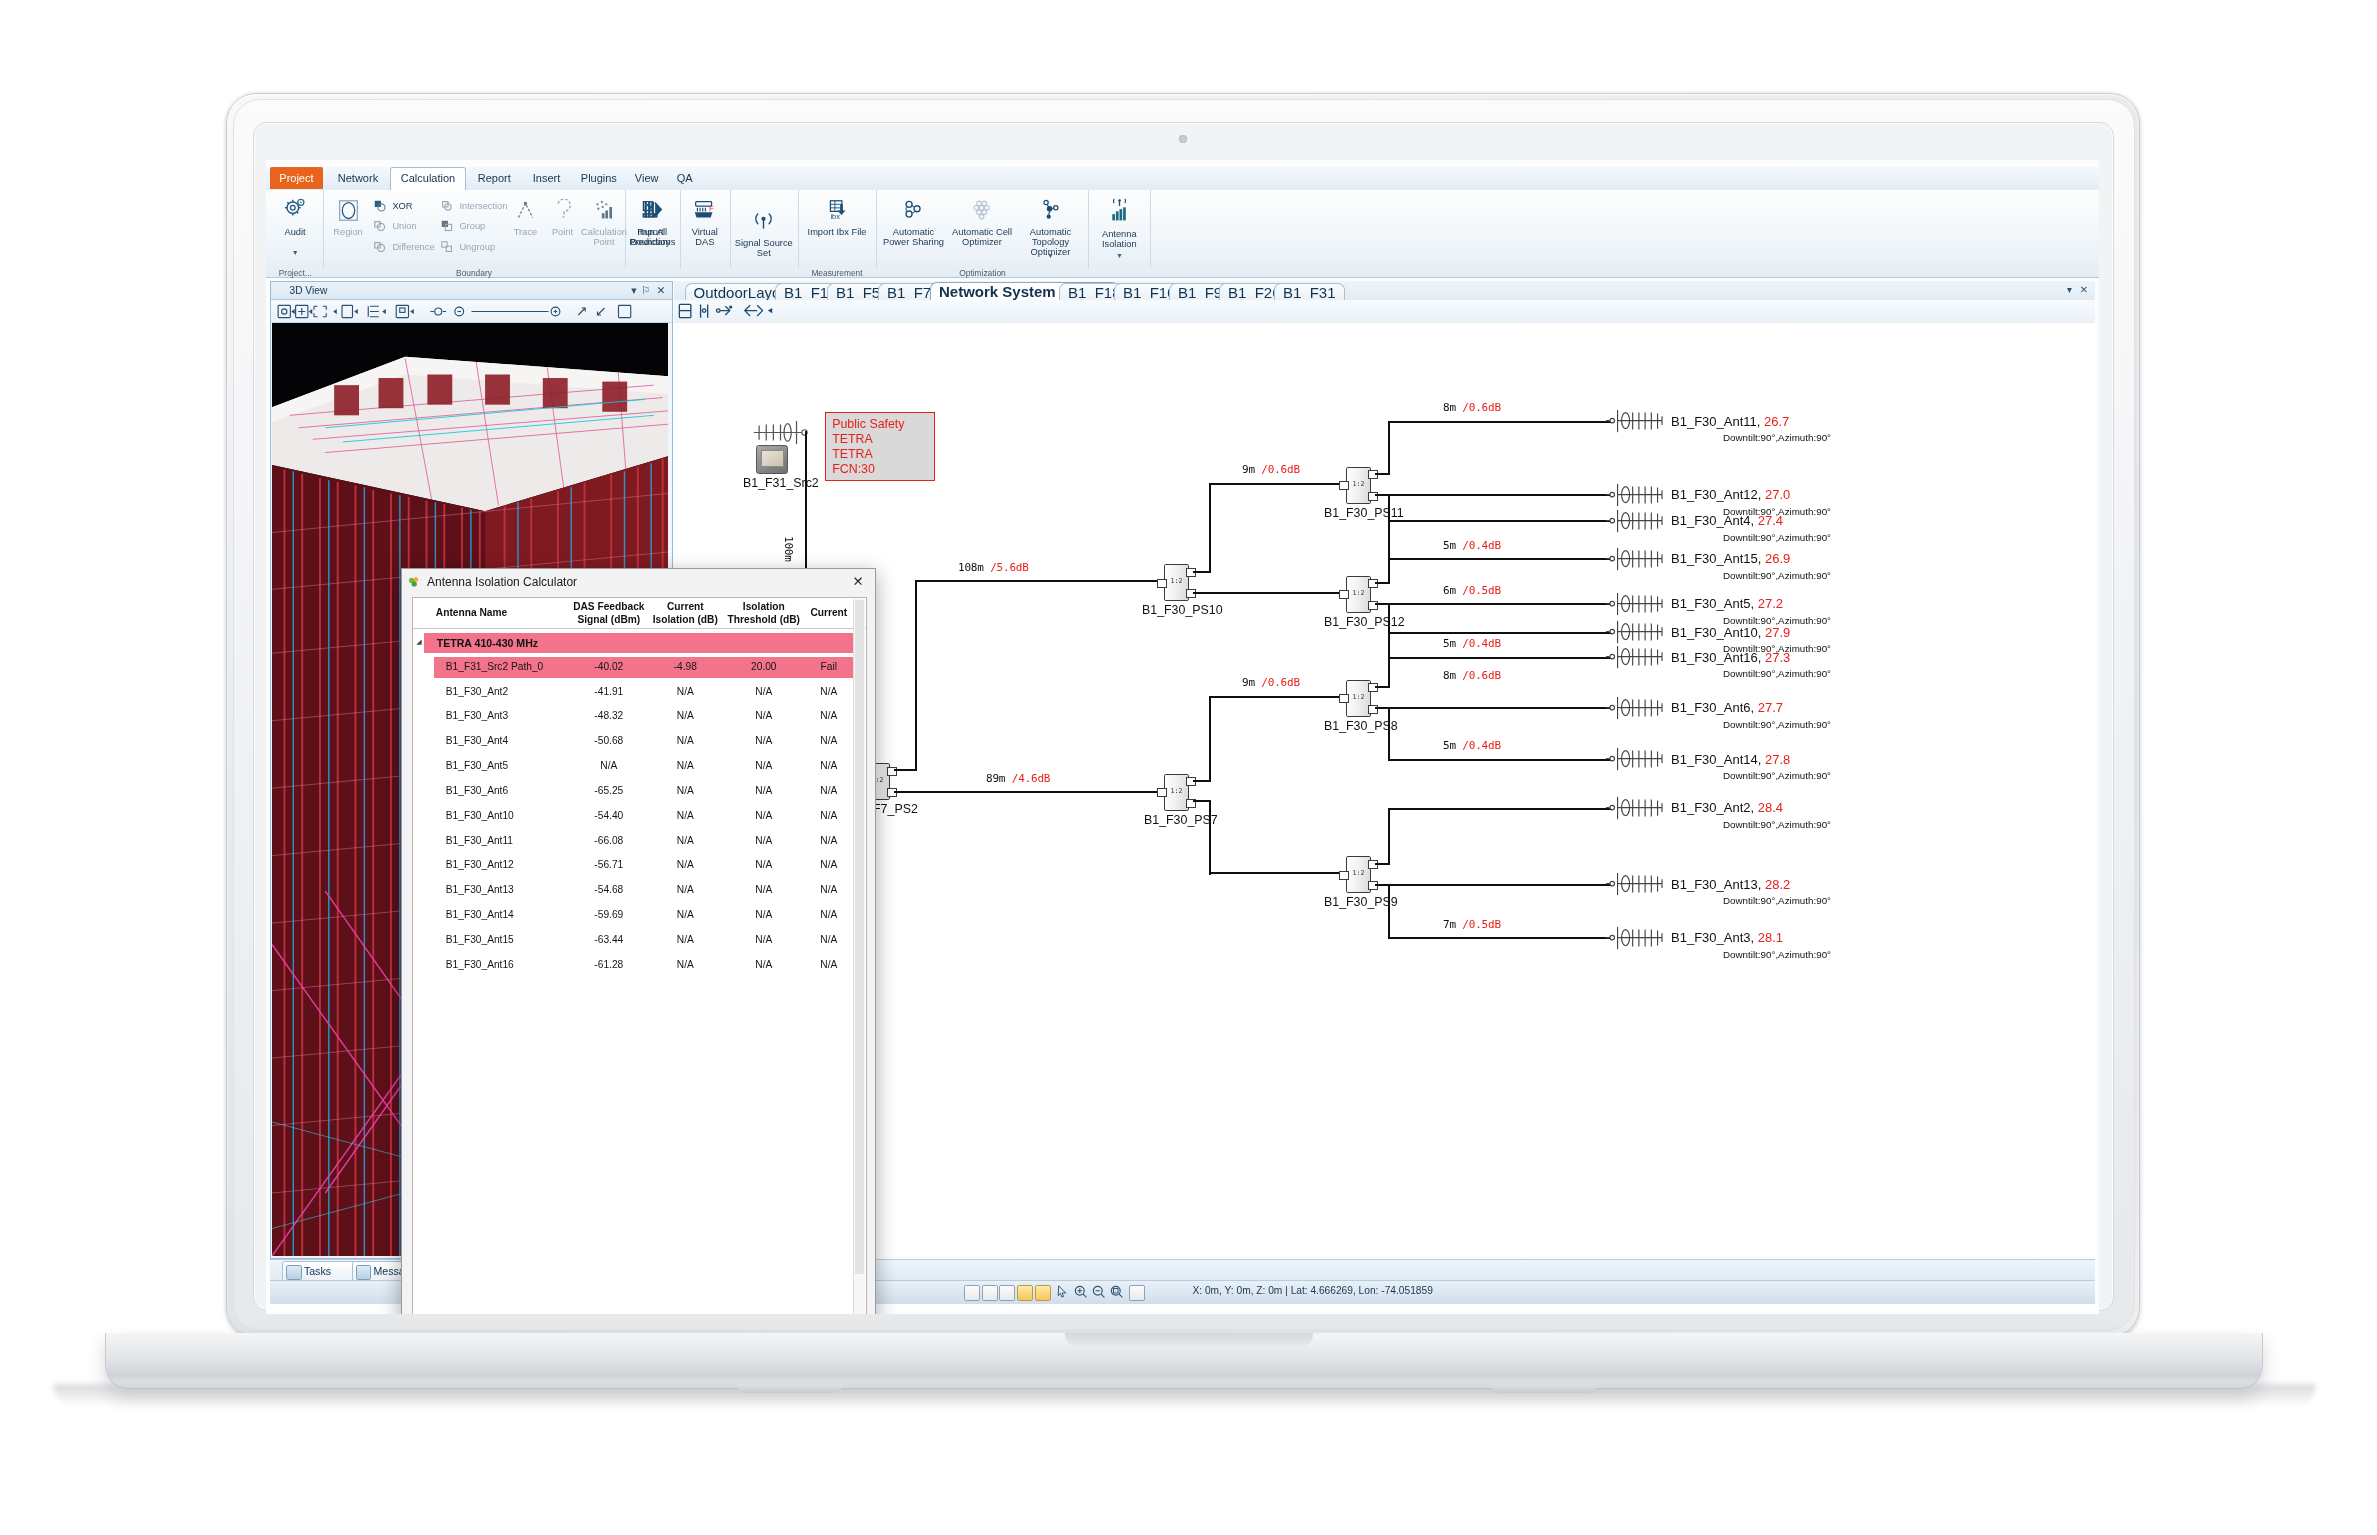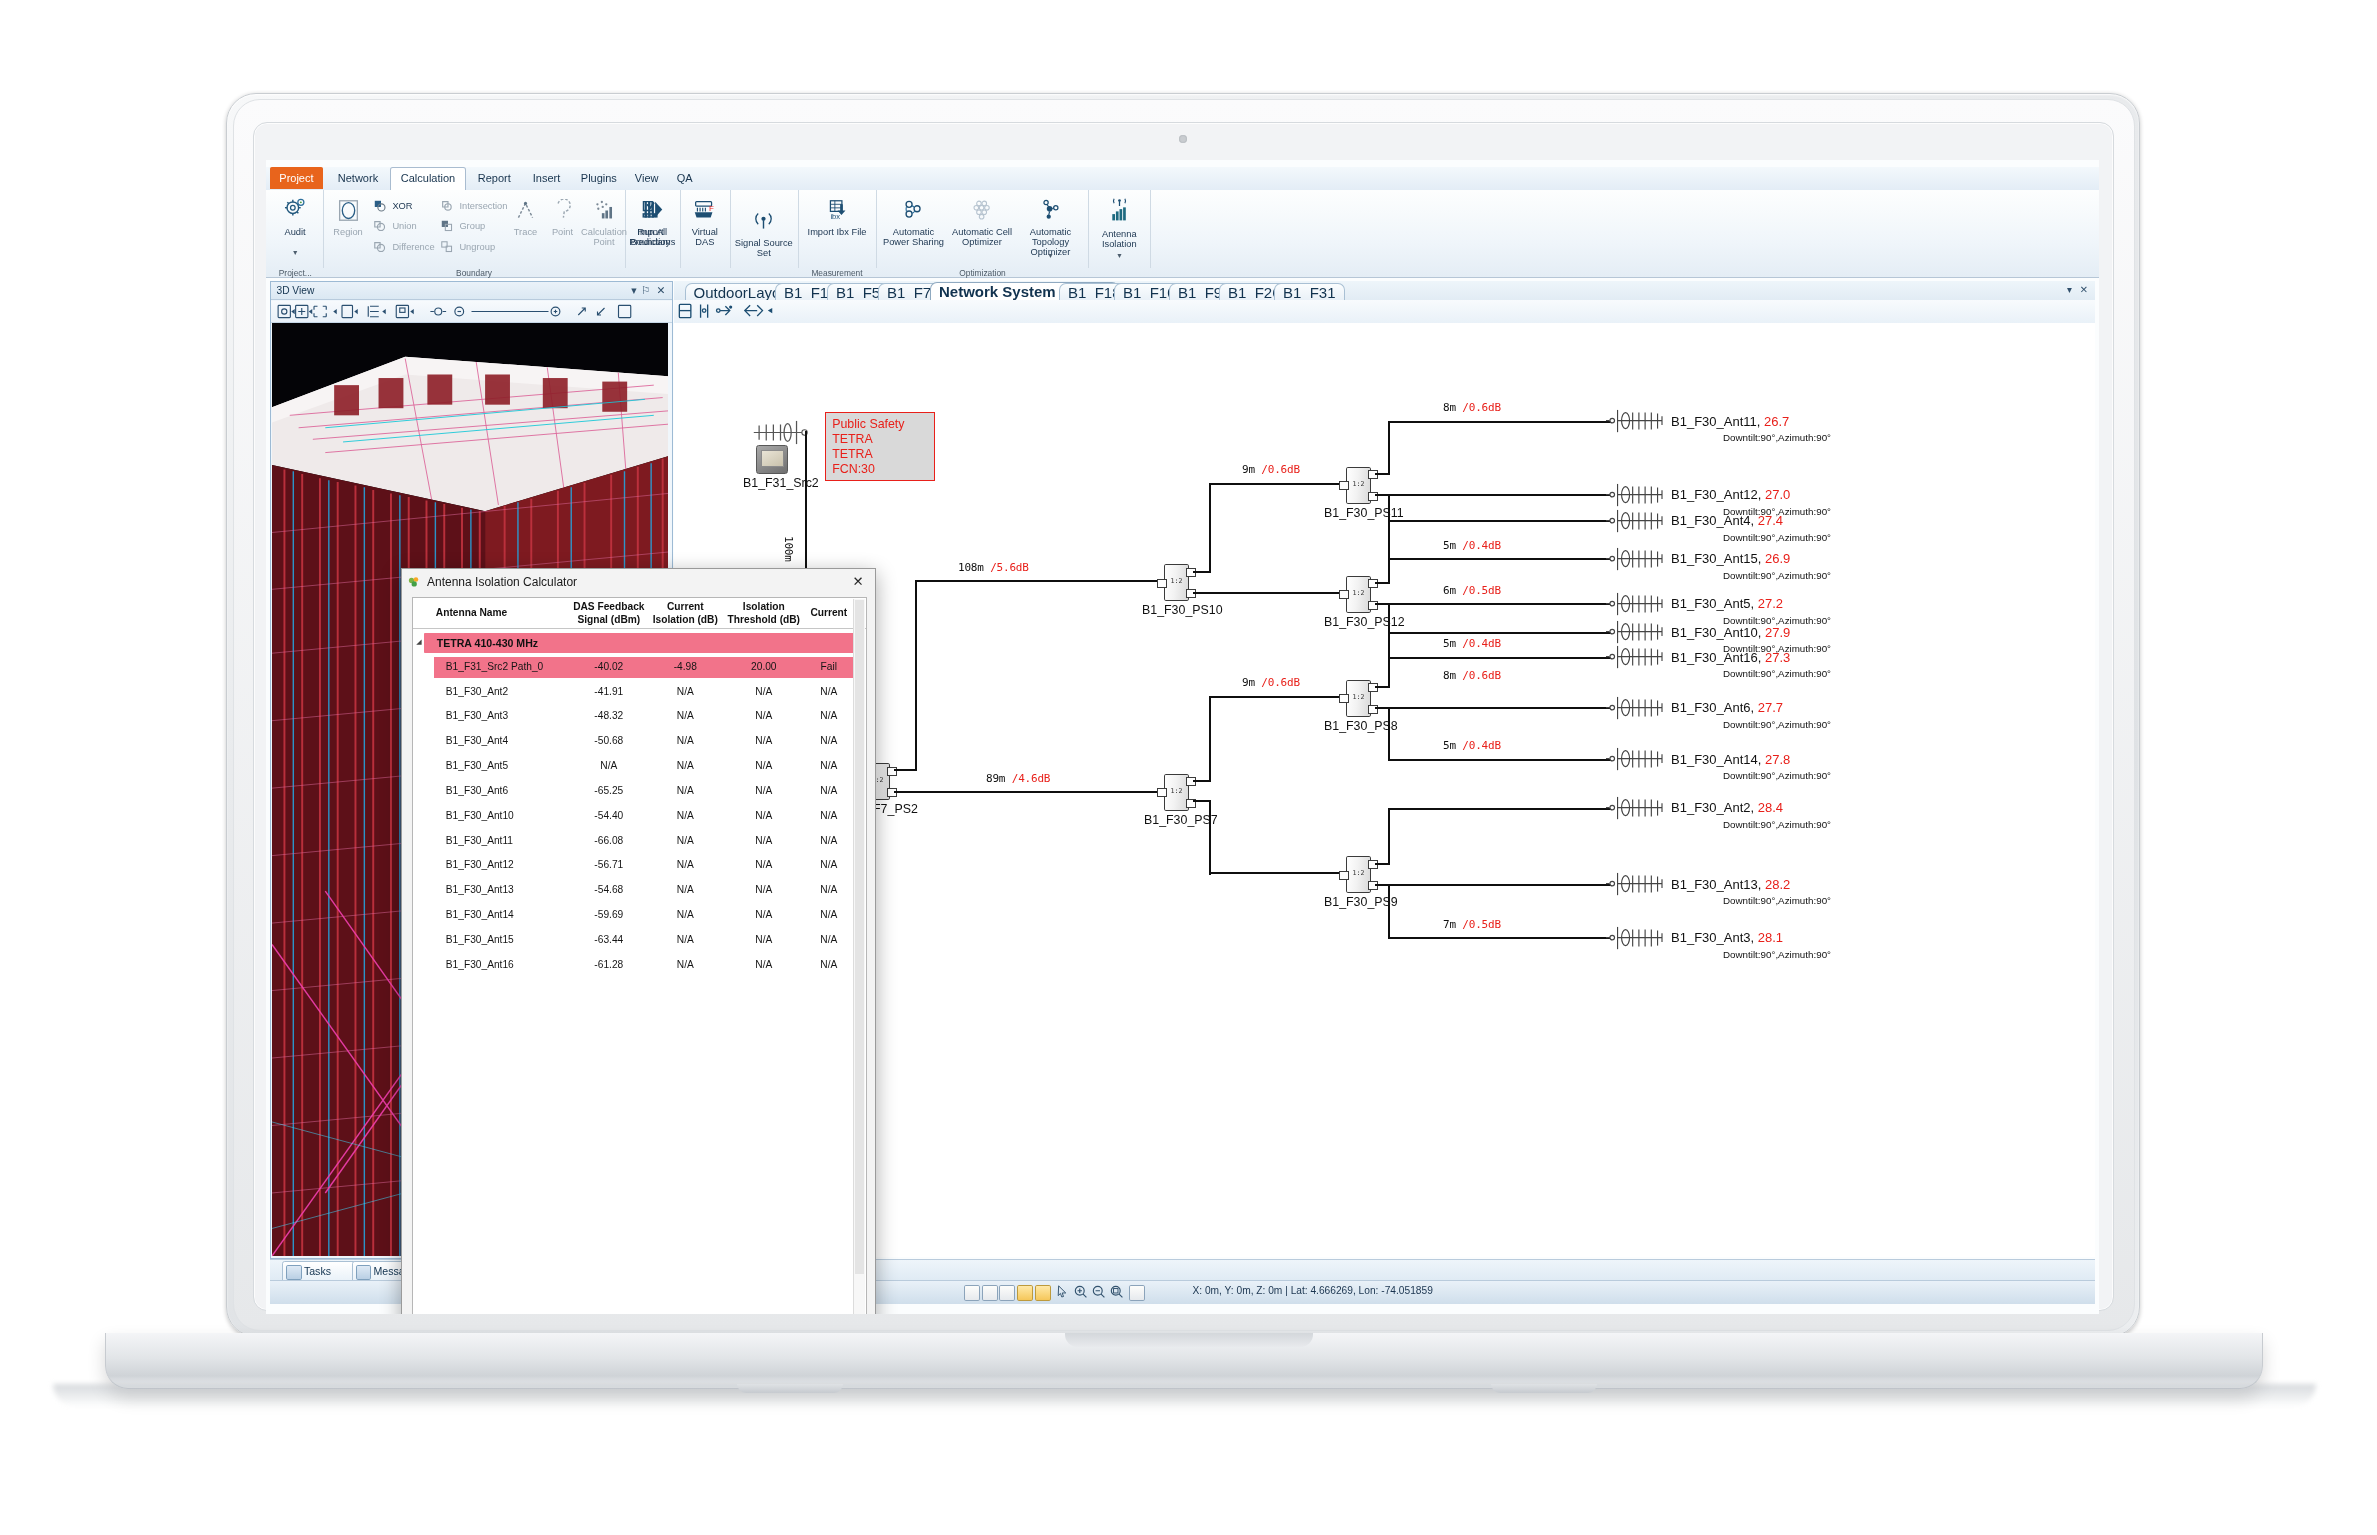--- a/index.html
+++ b/index.html
@@ -77,21 +77,21 @@
   .ritem.small{text-align:right;font-size:9.3px;}
   .ritem.small .glyph{display:inline-block;margin:0 3.5px 0 0;vertical-align:middle;}
   .dis{color:#9aa6b1;}
   .grp-arrow{position:absolute;font-size:7px;color:#4d5e6e;}
 
   
   .panel-3d{position:absolute;left:3.5px;top:121px;width:401px;height:976px;
      border:0.9px solid #9dbad4;background:#f0f6fb;}
   .panel-3d-title{position:absolute;left:0;top:0;width:100%;height:18px;
      background:linear-gradient(180deg,#eaf2f9,#dbe8f3);border-bottom:0.9px solid #b8cbdd;
-     font-size:10.2px;color:#13334f;line-height:18px;padding-left:6px;box-sizing:border-box;}
+     font-size:10.2px;color:#13334f;line-height:18px;padding-left:19px;box-sizing:border-box;}
   .panel-3d-ctl{position:absolute;top:1.8px;font-size:10.6px;color:#31506c;cursor:default;}
   .panel-3d-toolbar{position:absolute;left:0;top:18.6px;width:100%;height:21px;
      background:linear-gradient(180deg,#f7fafd,#e9f1f8);border-bottom:0.9px solid #c5d6e5;}
   .view3d{position:absolute;left:1.8px;top:41px;width:396px;height:933px;background:#000;overflow:hidden;}
 
   
   .doc-tabs{position:absolute;left:408px;top:121px;width:1421px;height:19.5px;
      background:linear-gradient(180deg,#eef5fa,#e1ebf4);border-bottom:0.9px solid #aac1d5;}
   .dtab{position:absolute;top:1.8px;height:17px;line-height:17px;font-size:15px;
      padding:0 8px;color:#12334f;background:linear-gradient(180deg,#fbfdfe,#e8f0f7);

